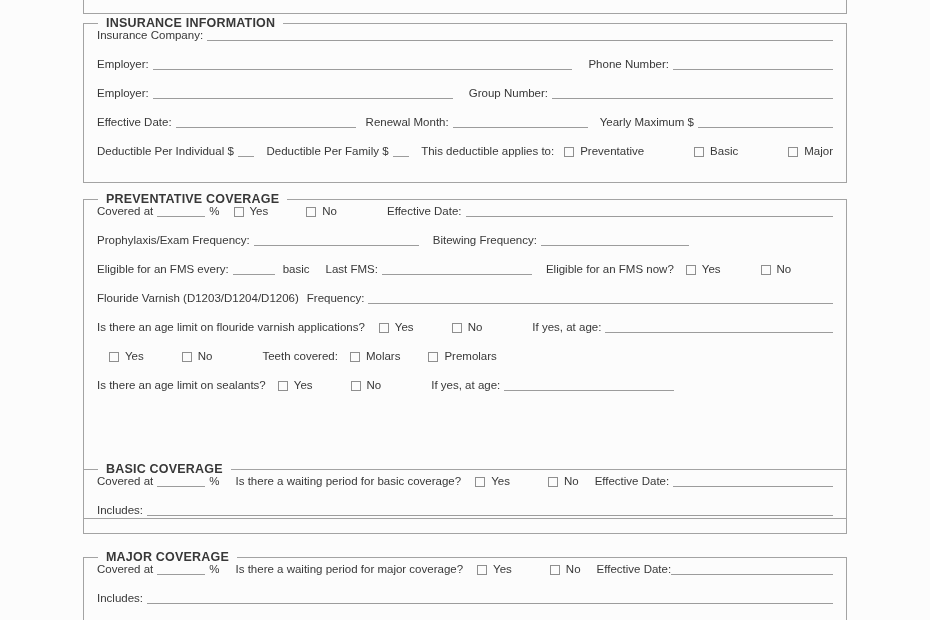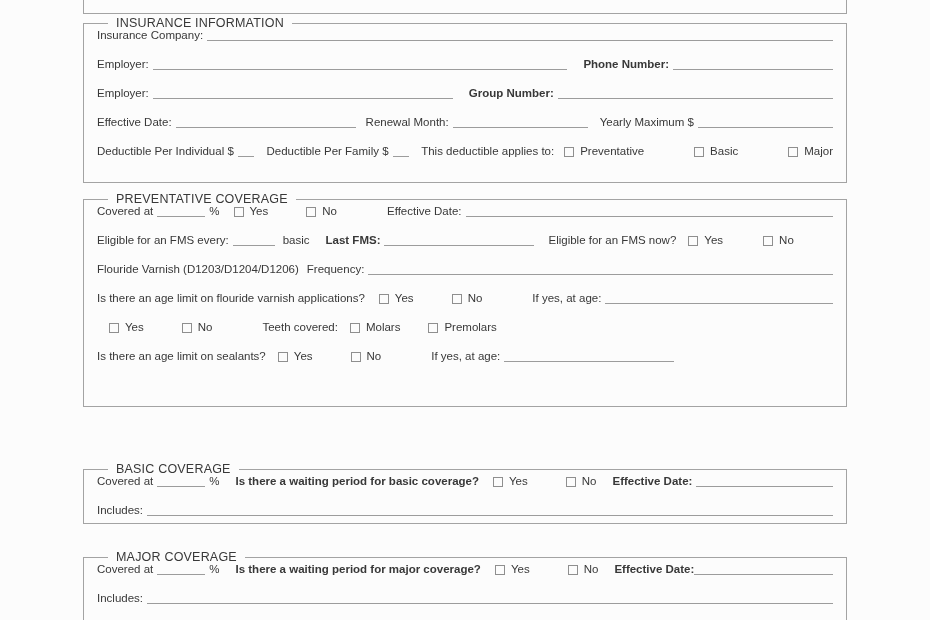--- a/index.html
+++ b/index.html
@@ -19,40 +19,40 @@
   .box{
     position:absolute;left:83px;width:764px;
     border:1px solid var(--border);
     padding:4px 13px 0 13px;
   }
   .partial-box{
     position:absolute;left:83px;top:-12px;width:764px;height:26px;
     border:1px solid var(--border);
   }
   .legend{
-    position:absolute;top:-8px;left:24px;
+    position:absolute;top:-8px;left:14px;
     background:var(--bg);padding:0 8px;
-    font-size:12.5px;font-weight:400;letter-spacing:.2px;
+    font-size:12.5px;font-weight:700;letter-spacing:.2px;
     white-space:nowrap;
   }
   .row{
     display:flex;align-items:flex-start;height:29px;
     width:100%;
   }
   .lbl{white-space:nowrap;line-height:14px;}
   .fl{
     display:block;height:13px;
     border-bottom:1px solid var(--line);
   }
   .grow{flex:1 1 auto;}
   .w42{width:42px;}.w48{width:48px;}.w135{width:135px;}.w148{width:148px;}
   .w150{width:150px;}.w160{width:160px;}.w165{width:165px;}.w170{width:170px;}
   .w180{width:180px;}.w300{width:300px;}
   .ml4{margin-left:4px;}.ml8{margin-left:8px;}.ml10{margin-left:10px;}
-  .ml12{margin-left:12px;}.ml14{margin-left:14px;}.ml16{margin-left:16px;font-weight:bold;}
+  .ml12{margin-left:12px;}.ml14{margin-left:14px;}.ml16{margin-left:16px;}
   .ml18{margin-left:18px;padding-left:32px;}.ml28{margin-left:28px;}.ml38{margin-left:38px;}
   .ml40{margin-left:40px;}
   .cbg{display:inline-flex;align-items:flex-end;white-space:nowrap;}
   .cb{
     display:inline-block;width:10px;height:10px;
     border:1px solid #8f8f8f;background:transparent;
     margin:0 6px 1px 0;flex:0 0 auto;
   }
 </style>
 </head>
@@ -107,39 +107,45 @@
         <span class="cb"></span>
         <span class="lbl">Basic</span>
       </span>
       <span class="cbg ml18">
         <span class="cb"></span>
         <span class="lbl">Major</span>
       </span>
     </div>
   </section>
 
-  <section class="box" style="top:199px;height:208px;">
+  <section class="box" style="top:199px;height:320px;">
     <div class="legend">PREVENTATIVE COVERAGE</div>
 
     <div class="row">
       <span class="lbl">Covered at</span>
       <span class="fl w48 ml4"></span>
       <span class="lbl ml4">%</span>
       <span class="cbg ml14">
         <span class="cb"></span>
         <span class="lbl">Yes</span>
       </span>
       <span class="cbg ml38">
         <span class="cb"></span>
         <span class="lbl">No</span>
       </span>
       <span class="lbl ml18">Effective Date:</span>
       <span class="fl grow ml4"></span>
     </div>
 
+    <div class="row">
+      <span class="lbl">Prophylaxis/Exam Frequency:</span>
+      <span class="fl w165 ml4"></span>
+      <span class="lbl ml14">Bitewing Frequency:</span>
+      <span class="fl w148 ml4"></span>
+    </div>
 
     <div class="row">
       <span class="lbl">Eligible for an FMS every:</span>
       <span class="fl w42 ml4"></span>
       <span class="lbl ml8">basic</span>
       <span class="lbl ml16">Last FMS:</span>
       <span class="fl w150 ml4"></span>
       <span class="lbl ml14">Eligible for an FMS now?</span>
       <span class="cbg ml12">
         <span class="cb"></span>
@@ -200,21 +206,21 @@
       <span class="cbg ml38">
         <span class="cb"></span>
         <span class="lbl">No</span>
       </span>
       <span class="lbl ml18">If yes, at age:</span>
       <span class="fl w170 ml4"></span>
     </div>
 
   </section>
 
-  <section class="box" style="top:469px;height:55px;">
+  <section class="box" style="top:469px;height:65px;">
     <div class="legend">BASIC COVERAGE</div>
 
     <div class="row">
       <span class="lbl">Covered at</span>
       <span class="fl w48 ml4"></span>
       <span class="lbl ml4">%</span>
       <span class="lbl ml16">Is there a waiting period for basic coverage?</span>
       <span class="cbg ml14">
         <span class="cb"></span>
         <span class="lbl">Yes</span>

